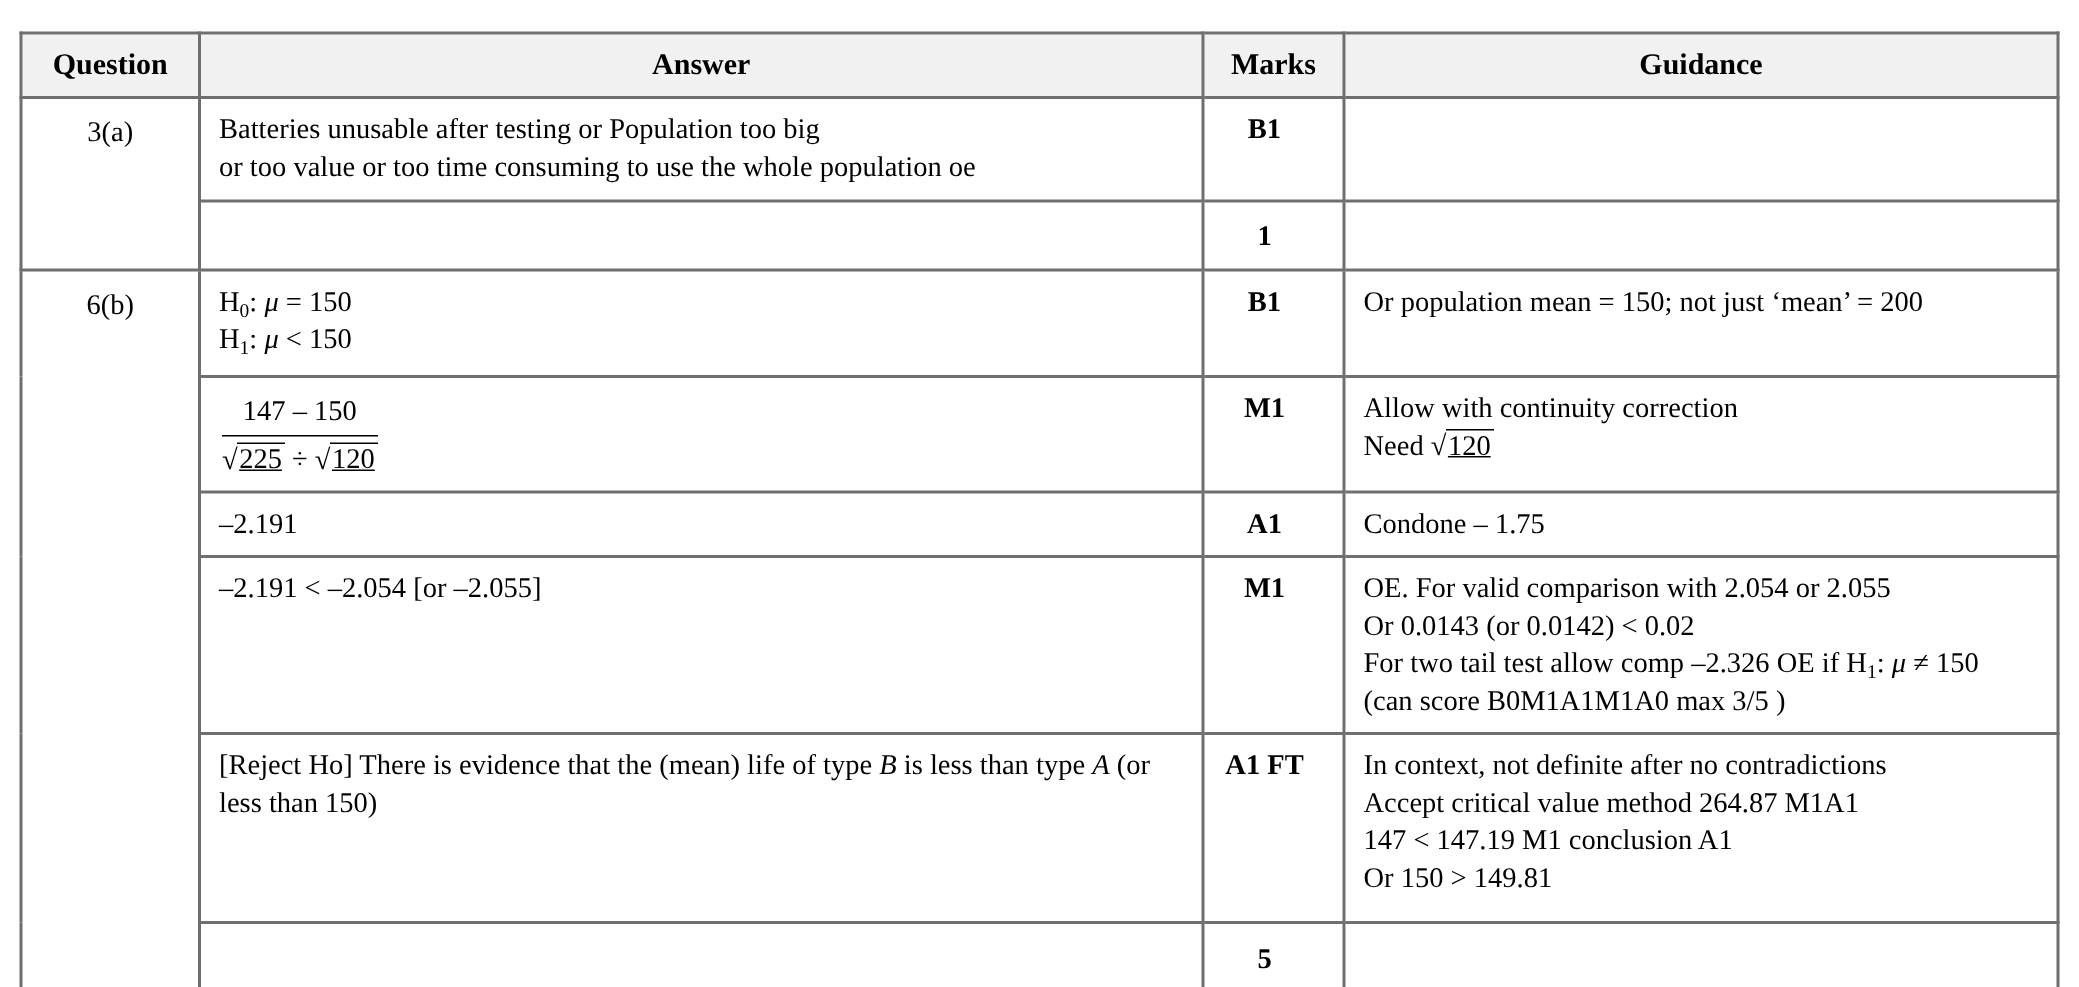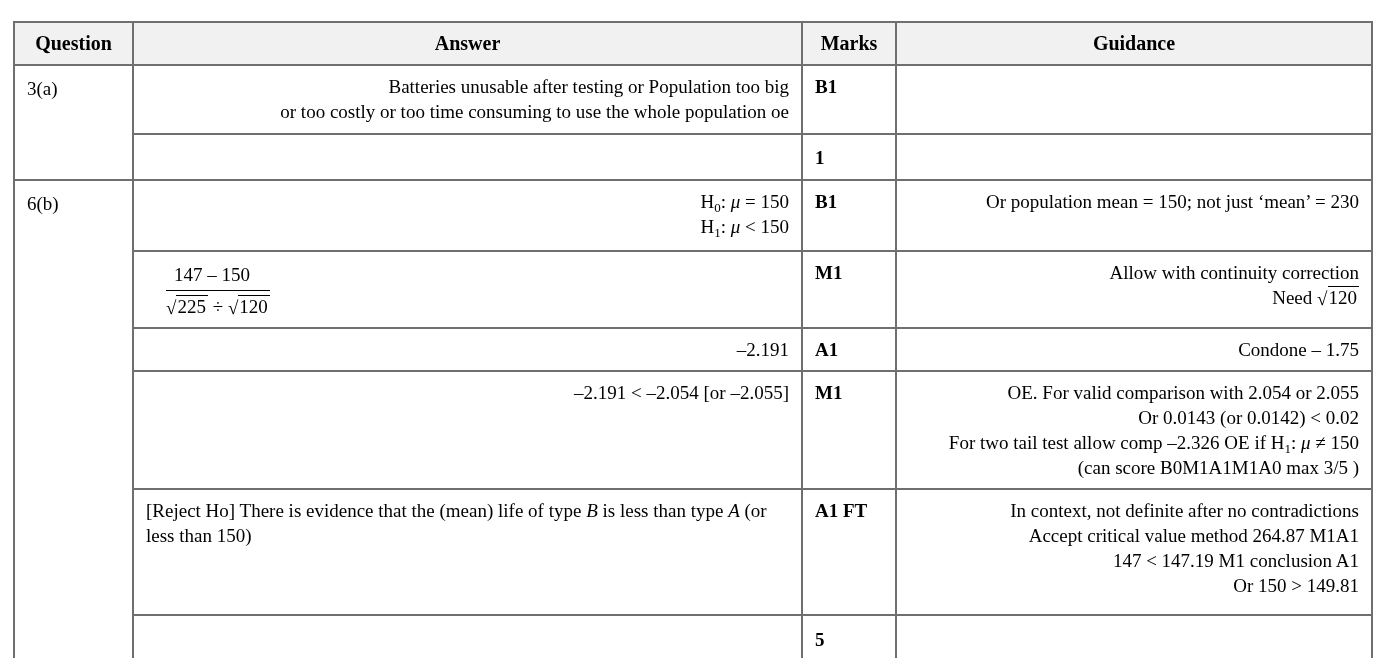--- a/index.html
+++ b/index.html
@@ -21,33 +21,33 @@
     font-size:19px;line-height:25px;
     padding:8px 12px;
     overflow:hidden;
   }
   th{
     background:var(--header-bg);
     font-weight:bold;font-size:20px;
     text-align:center;vertical-align:middle;
     padding:4px 6px;
   }
-  td.qcell{text-align:left;padding-top:10px;}
-  td.marks{font-weight:bold;text-align:left;padding-right:24px;}
+  td.qcell{text-align:center;padding-top:10px;}
+  td.marks{font-weight:bold;text-align:center;padding-right:24px;}
   td.marks.total{vertical-align:middle;}
-  .line{min-height:25px;text-align:right;}
+  .line{min-height:25px;}
   sub{font-size:13px;line-height:0;vertical-align:-4px;}
   
-  .frac{display:inline-block;margin-left:20px;margin-top:2px;}
+  .frac{display:inline-block;text-align:center;margin-left:2px;margin-top:2px;}
   .frac .num{display:block;border-bottom:1.7px solid #000;padding:0 8px 3px 8px;}
   .frac .den{display:block;padding-top:3px;}
   
   .sqrt{white-space:nowrap;}
   .sqrt .sqsign{display:inline-block;transform:translateY(0.5px);}
-  .sqrt .rad{border-top:1.6px solid #000;padding:0 2px 0 1px;}
+  .sqrt .rad{border-top:1.6px solid #000;padding:0 2px 0 1px;text-decoration:underline;}
 </style>
 </head>
 <body>
 
 <table class="ms">
   <colgroup>
     <col style="width:119px">
     <col style="width:669px">
     <col style="width:94px">
     <col style="width:476px">
@@ -58,41 +58,41 @@
     <th>Question</th>
     <th>Answer</th>
     <th>Marks</th>
     <th>Guidance</th>
   </tr>
 
   <tr style="height:69px">
     <td class="qcell" rowspan="2">3(a)</td>
     <td>
       <div class="line">Batteries unusable after testing or Population too big</div>
-      <div class="line">or too costly or too time consuming to use the whole population oe</div>
+      <div class="line">or too value or too time consuming to use the whole population oe</div>
     </td>
     <td class="marks">B1</td>
     <td></td>
   </tr>
 
   <tr style="height:46px">
     <td></td>
     <td class="marks total">1</td>
     <td></td>
   </tr>
 
   <tr style="height:71px">
     <td class="qcell" rowspan="6">6(b)</td>
     <td>
       <div class="line">H<sub>0</sub>: <i>μ</i> = 150</div>
       <div class="line">H<sub>1</sub>: <i>μ</i> &lt; 150</div>
     </td>
     <td class="marks">B1</td>
     <td>
-      <div class="line">Or population mean = 150; not just ‘mean’ = 230</div>
+      <div class="line">Or population mean = 150; not just ‘mean’ = 200</div>
     </td>
   </tr>
 
   <tr style="height:77px">
     <td>
       <span class="frac">
         <span class="num">147 – 150</span>
         <span class="den"><span class="sqrt"><span class="sqsign">√</span><span class="rad">225</span></span> ÷ <span class="sqrt"><span class="sqsign">√</span><span class="rad">120</span></span></span>
       </span>
     </td>

